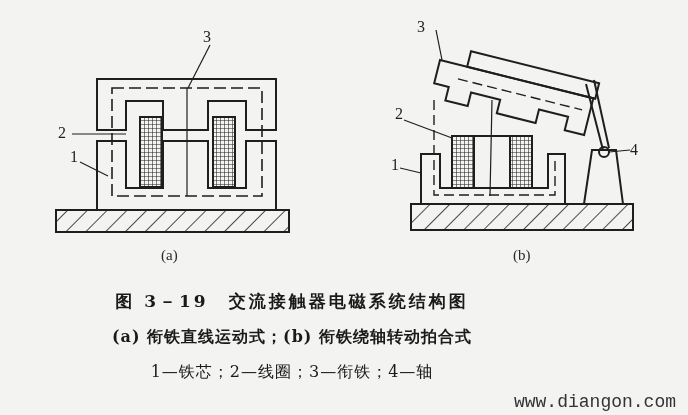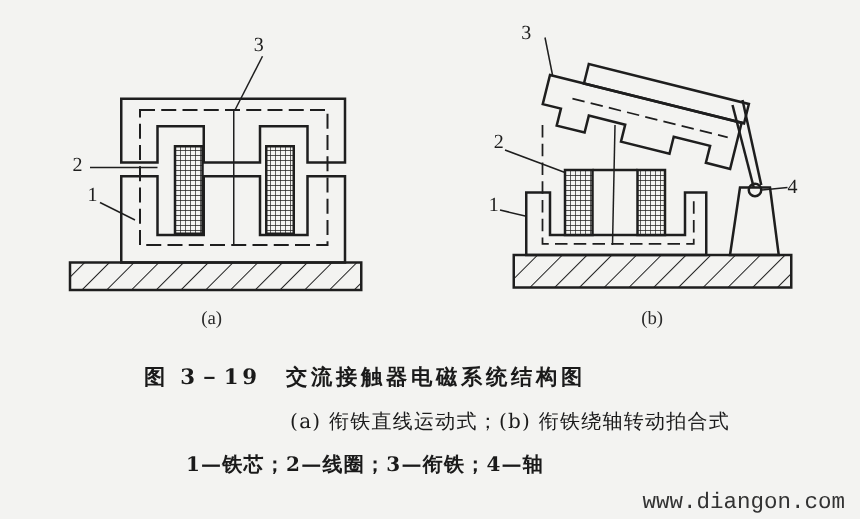--- a/index.html
+++ b/index.html
@@ -13,22 +13,22 @@
   .figure { position: absolute; left: 0; top: 0; width: 688px; height: 280px; }
   .sub-label {
     position: absolute; font-size: 15px; color: #2a2a2a;
     font-family: "Liberation Serif", serif;
   }
   .caption {
     position: absolute; left: 0; width: 584px; text-align: center;
     font-family: "DejaVu Serif", serif; color: #1a1a1a;
   }
   .cap-title { top: 290px; font-size: 17px; font-weight: bold; letter-spacing: 3px; }
-  .cap-sub { top: 327px; font-size: 16px; font-weight: normal; letter-spacing: 1px; text-align: right; }
-  .cap-legend { top: 362px; font-size: 16px; font-weight: bold; letter-spacing: 1px; text-align: center; }
+  .cap-sub { top: 327px; font-size: 16px; font-weight: bold; letter-spacing: 1px; }
+  .cap-legend { top: 362px; font-size: 16px; font-weight: normal; letter-spacing: 1px; text-align: center; }
   .watermark {
     position: absolute; right: 12px; top: 392px;
     font-family: "Liberation Mono", monospace; font-size: 18px; color: #333;
   }
   .callout {
     position: absolute; font-size: 16px; font-family: "Liberation Serif", serif;
     color: #1e1e1e;
   }
 </style>
 </head>

